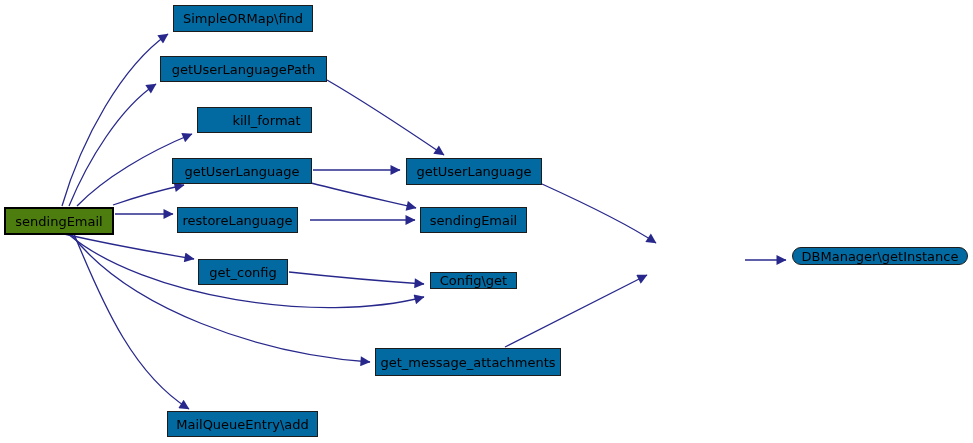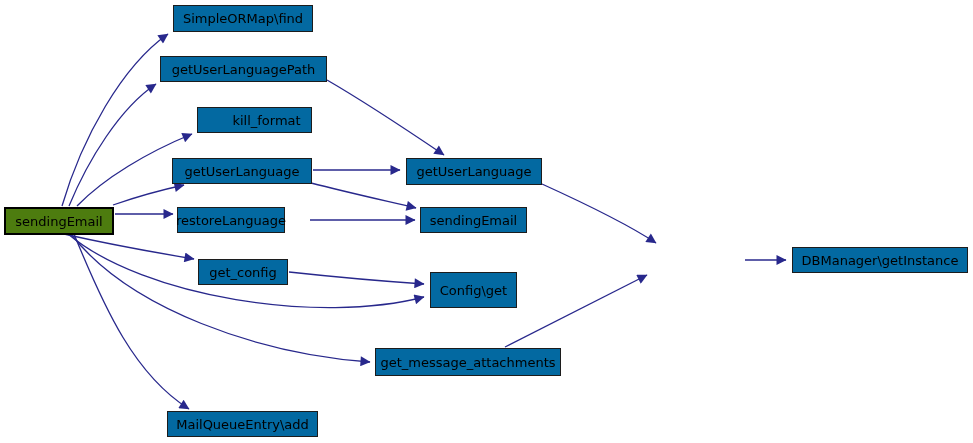--- a/index.html
+++ b/index.html
@@ -71,21 +71,21 @@
     <path class="edge" marker-end="url(#arrow)" d="M 505,347 L 647,275"></path>
     <path class="edge" marker-end="url(#arrow)" d="M 745,260 L 786,260"></path>
   </svg>
 
   <div class="node focus" style="left:4px;   top:207px; width:110px; height:28px;">sendingEmail</div>
   <div class="node" style="left:173px; top:5px;   width:140px; height:27px;">SimpleORMap\find</div>
   <div class="node" style="left:160px; top:56px;  width:167px; height:26px;">getUserLanguagePath</div>
   <div class="node" style="left:197px; top:107px; width:115px;  height:26px;padding-left:24px;">kill_format</div>
   <div class="node" style="left:172px; top:158px; width:140px; height:26px;">getUserLanguage</div>
   <div class="node" style="left:406px; top:158px; width:136px; height:27px;">getUserLanguage</div>
-  <div class="node" style="left:177px; top:207px; width:108px; height:26px;">restoreLanguage</div>
+  <div class="node" style="left:177px; top:207px; width:121px; height:26px;">restoreLanguage</div>
   <div class="node" style="left:420px; top:207px; width:107px; height:26px;">sendingEmail</div>
   <div class="node" style="left:198px; top:259px; width:90px;  height:26px;text-align:center;">get_config</div>
-  <div class="node" style="left:430px; top:272px; width:87px;  height:36px;">Config\get</div>
-  <div class="node" style="left:792px; top:247px; width:176px; height:26px;">DBManager\getInstance</div>
+  <div class="node" style="left:430px; top:272px; width:87px;  height:17px;">Config\get</div>
+  <div class="node" style="left:792px; top:247px; width:176px; height:18px;border-radius:10px;">DBManager\getInstance</div>
   <div class="node" style="left:375px; top:348px; width:186px; height:28px;">get_message_attachments</div>
   <div class="node" style="left:167px; top:411px; width:151px; height:26px;">MailQueueEntry\add</div>
 
 </div>
 
 </body></html>

